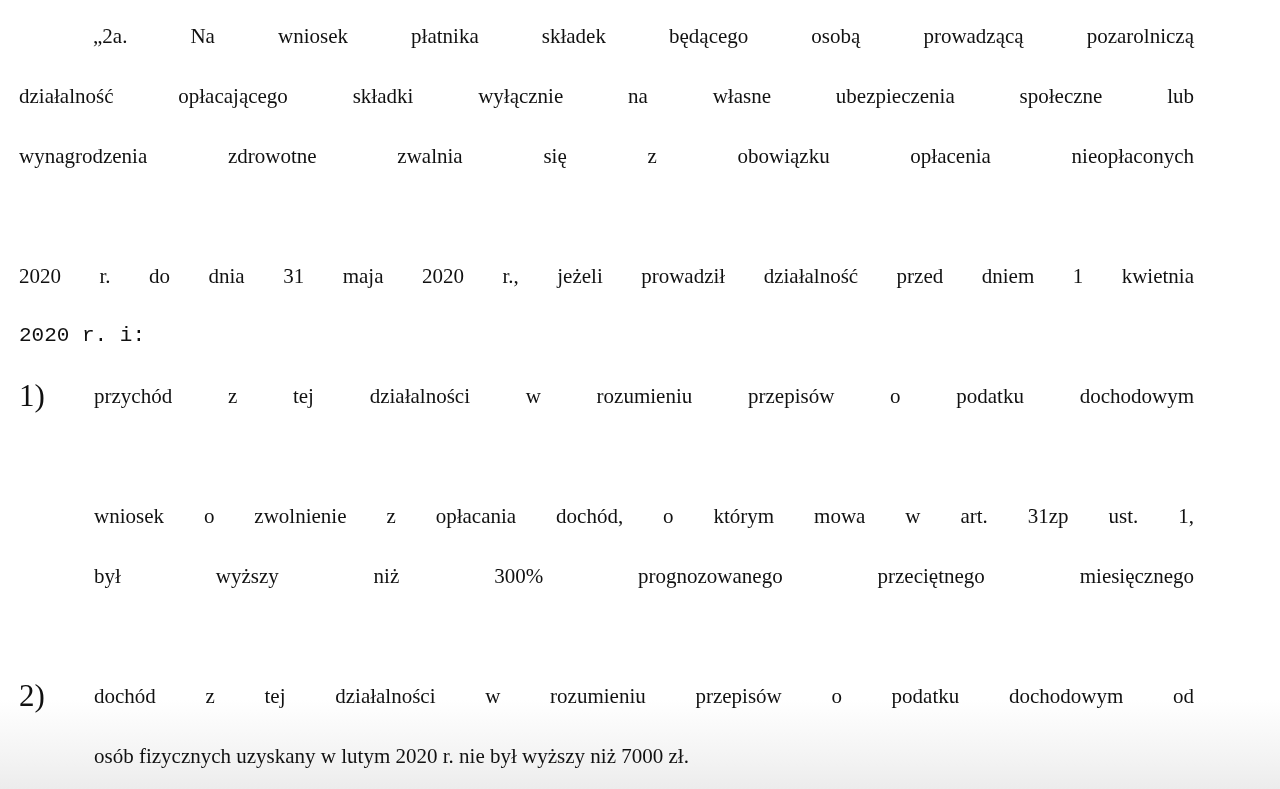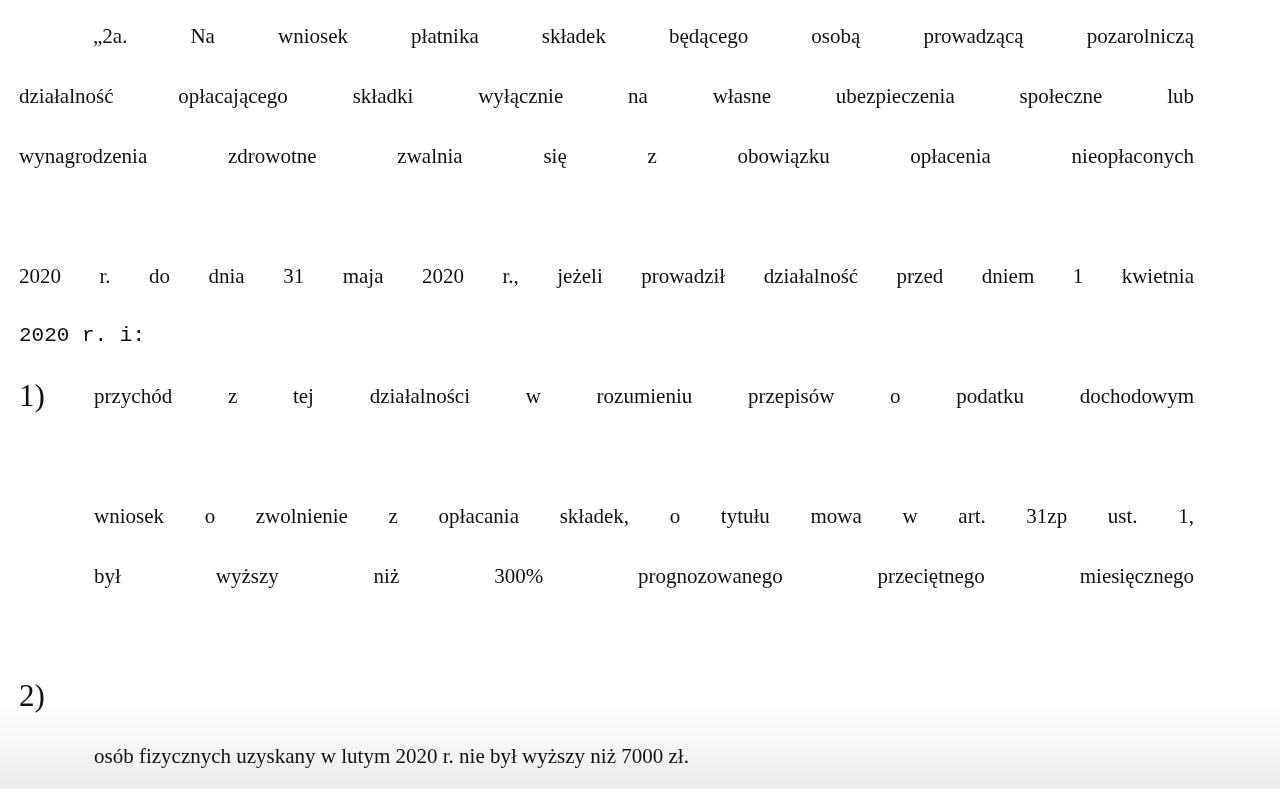--- a/index.html
+++ b/index.html
@@ -49,19 +49,20 @@
 <div class="page">
 
   <div class="line" style="left:93px; width:1101px; top:16px;">„2a. Na wniosek płatnika składek będącego osobą prowadzącą pozarolniczą</div>
   <div class="line" style="left:19px; width:1175px; top:76px;">działalność opłacającego składki wyłącznie na własne ubezpieczenia społeczne lub</div>
   <div class="line" style="left:19px; width:1175px; top:136px;">wynagrodzenia zdrowotne zwalnia się z obowiązku opłacenia nieopłaconych</div>
   <div class="line" style="left:19px; width:1175px; top:256px;">2020 r. do dnia 31 maja 2020 r., jeżeli prowadził działalność przed dniem 1 kwietnia</div>
   <div class="line last" style="left:19px; width:1175px; top:316px;font-family:Liberation Mono, monospace;">2020 r. i:</div>
 
   <div class="num" style="top:376px;">1)</div>
   <div class="line" style="left:94px; width:1100px; top:376px;">przychód z tej działalności w rozumieniu przepisów o podatku dochodowym</div>
-  <div class="line" style="left:94px; width:1100px; top:496px;">wniosek o zwolnienie z opłacania składek, o tytułu mowa w art. 31zp ust. 1,</div>
+  <div class="line" style="left:94px; width:1100px; top:496px;">wniosek o zwolnienie z opłacania dochód, o którym mowa w art. 31zp ust. 1,</div>
   <div class="line" style="left:94px; width:1100px; top:556px;">był wyższy niż 300% prognozowanego przeciętnego miesięcznego</div>
 
   <div class="num" style="top:676px;">2)</div>
+  <div class="line" style="left:94px; width:1100px; top:676px;">dochód z tej działalności w rozumieniu przepisów o podatku dochodowym od</div>
   <div class="line last" style="left:94px; width:1100px; top:736px;">osób fizycznych uzyskany w lutym 2020 r. nie był wyższy niż 7000 zł.</div>
 
 </div>
 
 </body></html>

